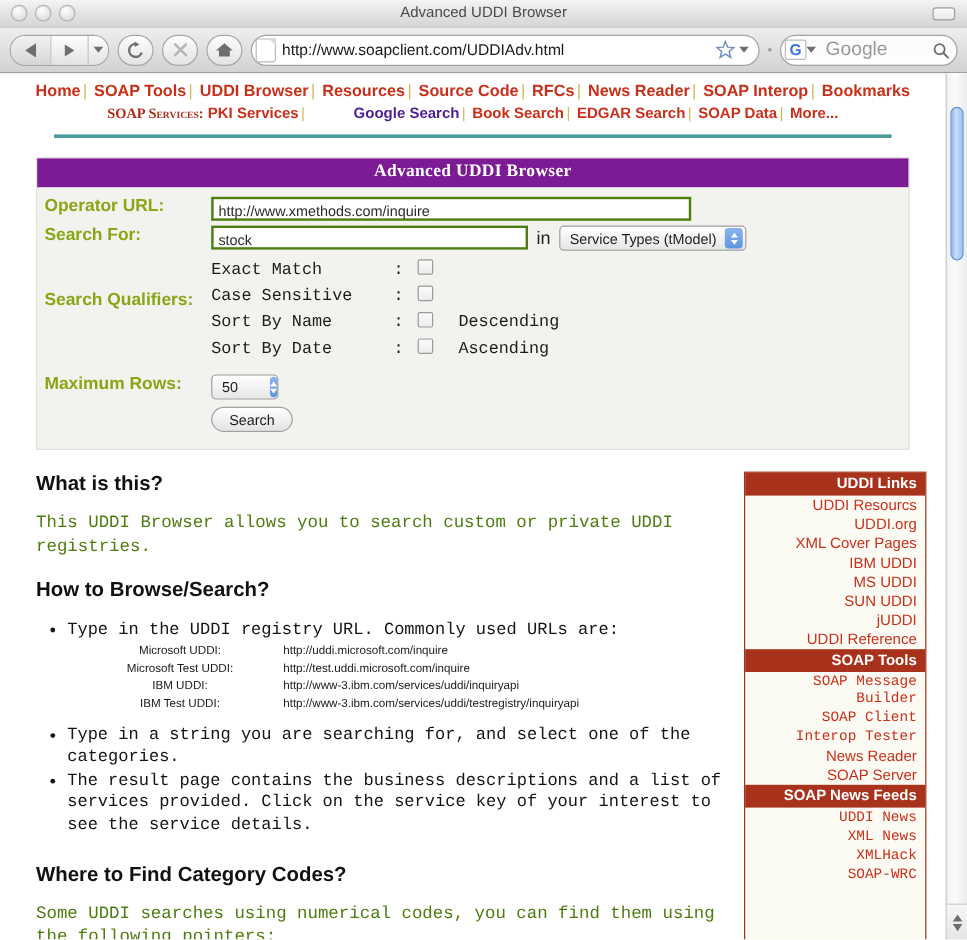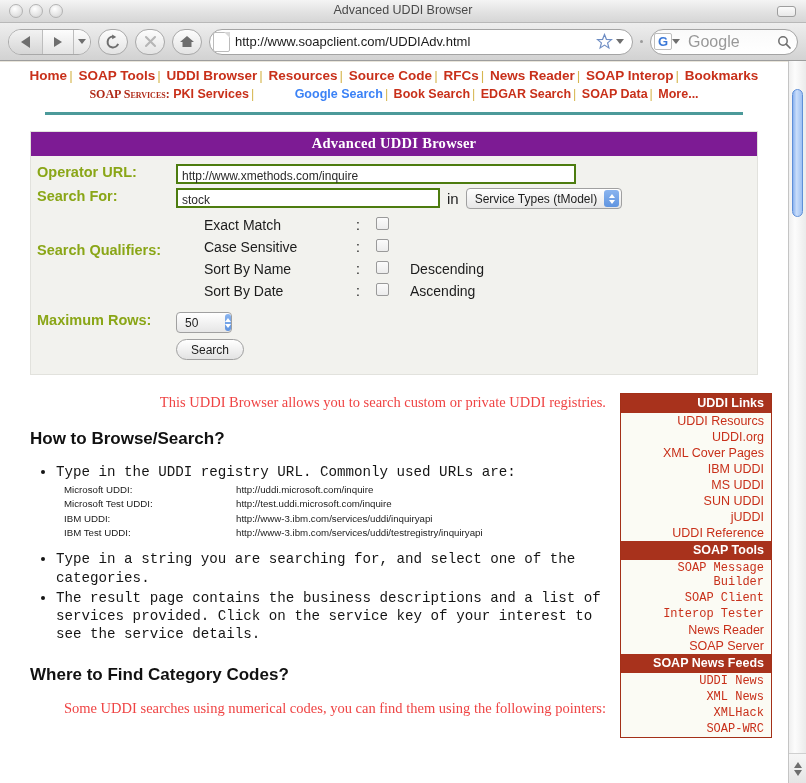--- a/index.html
+++ b/index.html
@@ -172,21 +172,21 @@
   .nav-row1 { font-size: 13.5px; font-weight: bold; color: #c8301a; letter-spacing: 0; }
   .nav-row1 a { color: #c8301a; text-decoration: none; }
   .nav-row1 .pipe { color: #d6b64f; font-weight: normal; padding: 0 2px; }
   .nav-row2 { font-size: 12.5px; font-weight: bold; margin-top: 4px; }
   .nav-row2 .lbl {
     font-family: "Liberation Serif", serif;
     font-variant: small-caps; font-weight: bold;
     color: #b02a18; font-size: 12px;
   }
   .nav-row2 a { color: #c8301a; text-decoration: none; }
-  .nav-row2 a.purple { color: #3b82f6; margin-left: 35px; }
+  .nav-row2 a.purple { color: #4c1d95; margin-left: 35px; }
   .nav-row2 .pipe { color: #d6b64f; font-weight: normal; padding: 0 2px; }
 
   .teal-rule {
     height: 3px; background: #4c9a9a;
     margin: 10px 45px 0 45px;
   }
 
   
   .formpanel {
     margin: 14px 30px 0 30px;
@@ -237,22 +237,22 @@
   .sel-arrow {
     width: 15px; height: 17px; margin-left: 7px;
     border-radius: 3px;
     background: linear-gradient(to bottom,#8ab4ef,#5f94e0);
     display: flex; flex-direction: column; align-items: center; justify-content: center; gap: 2px;
   }
   .sa-up { width:0;height:0;border-left:3px solid transparent;border-right:3px solid transparent;border-bottom:4px solid #ffffff;}
   .sa-dn { width:0;height:0;border-left:3px solid transparent;border-right:3px solid transparent;border-top:4px solid #ffffff;}
 
   .qual-table {
-    font-family: Liberation Sans, sans-serif;
-    font-size: 14px; color: #1c1c1c; margin-left: 28px;
+    font-family: Liberation Mono, monospace;
+    font-size: 14px; color: #1c1c1c;
   }
   .qual-row { display: flex; align-items: center; height: 22px; }
   .q-name { width: 152px; white-space: pre; }
   .q-colon { width: 20px; }
   .q-check { width: 34px; }
   .q-extra { white-space: pre; }
   .cbox {
     width: 13px; height: 13px;
     border: 1px solid #9a9a9a; border-radius: 2px;
     background: linear-gradient(to bottom,#fbfbfb,#ececec);
@@ -272,40 +272,39 @@
   
   .maincols { display: flex; margin-top: 18px; }
   .article { flex: 1 1 auto; padding: 0 14px 0 30px; }
   h2.sect {
     font-size: 17px; font-weight: bold; color: #111;
     margin: 0 0 14px 0;
     font-family: "Liberation Sans", sans-serif;
   }
   h2.sect.tight { margin-top: 22px; }
   p.body {
-    font-size: 14.5px; color: #ef4444; margin: 0 0 16px 0;
+    font-size: 14.5px; color: #4d7c0f; margin: 0 0 16px 0;
     line-height: 1.35;
-    font-family: Liberation Serif, serif;
-    text-align: right;
+    font-family: Liberation Mono, monospace;
   }
   ul.mono {
     margin: 0; padding-left: 26px;
     font-family: "Liberation Mono", monospace;
     font-size: 14.2px; color: #151515;
     line-height: 1.28;
   }
   ul.mono > li { margin-bottom: 2px; }
   .urltable {
     margin: 2px 0 10px 8px;
     font-family: "Liberation Sans", sans-serif;
     font-size: 9.7px; color: #1a1a1a;
     border-collapse: collapse;
   }
   .urltable td { padding: 1px 0; vertical-align: top; }
-  .urltable td.k { width: 172px; }
+  .urltable td.k { width: 172px; text-align: center; }
 
   
   .sidebar {
     width: 152px; flex: 0 0 auto;
     margin-right: 16px;
     border: 1px solid #a33018;
     background: #fbfbf4;
   }
   .sb-head {
     background: #a8321c;
@@ -494,20 +493,21 @@
               <div><button class="searchbtn">Search</button></div>
             </div>
           </div>
 
         </div>
       </div>
 
       <div class="maincols">
 
         <div class="article">
+          <h2 class="sect">What is this?</h2>
           <p class="body">This UDDI Browser allows you to search custom or private UDDI registries.</p>
 
           <h2 class="sect">How to Browse/Search?</h2>
 
           <ul class="mono">
             <li>
               <span>Type in the UDDI registry URL. Commonly used URLs are:</span>
               <table class="urltable">
                 <tbody>
                     <tr>

